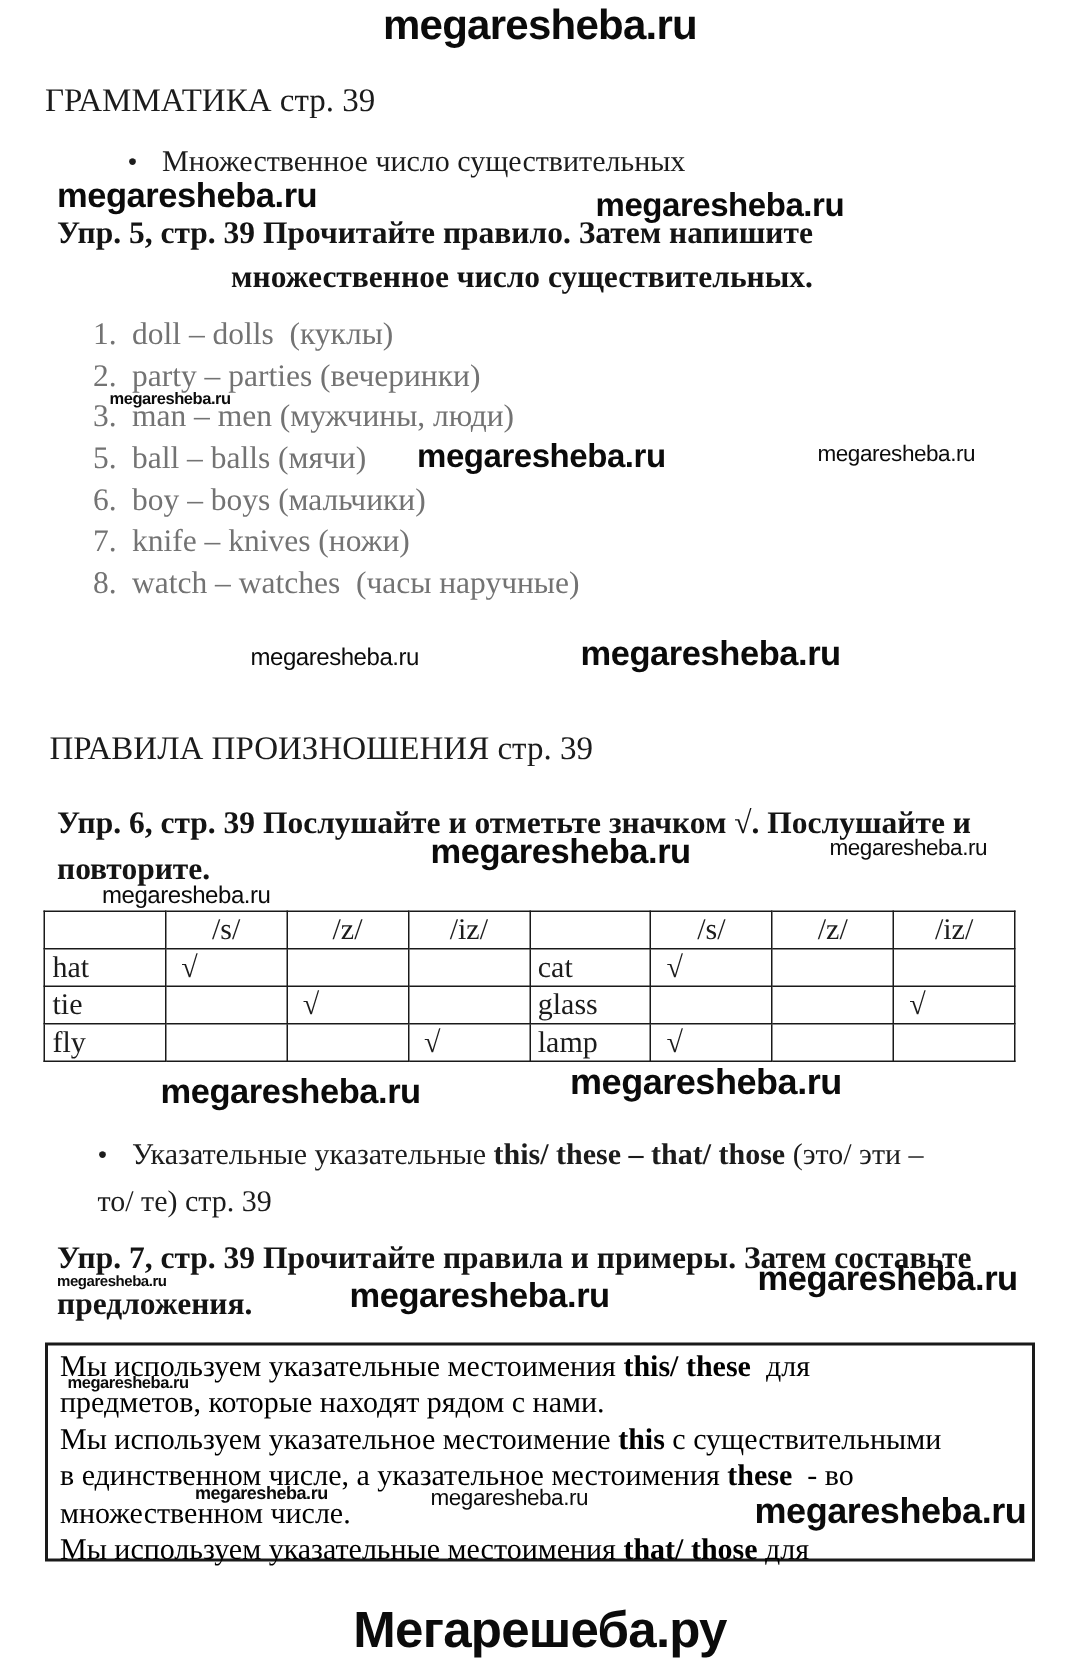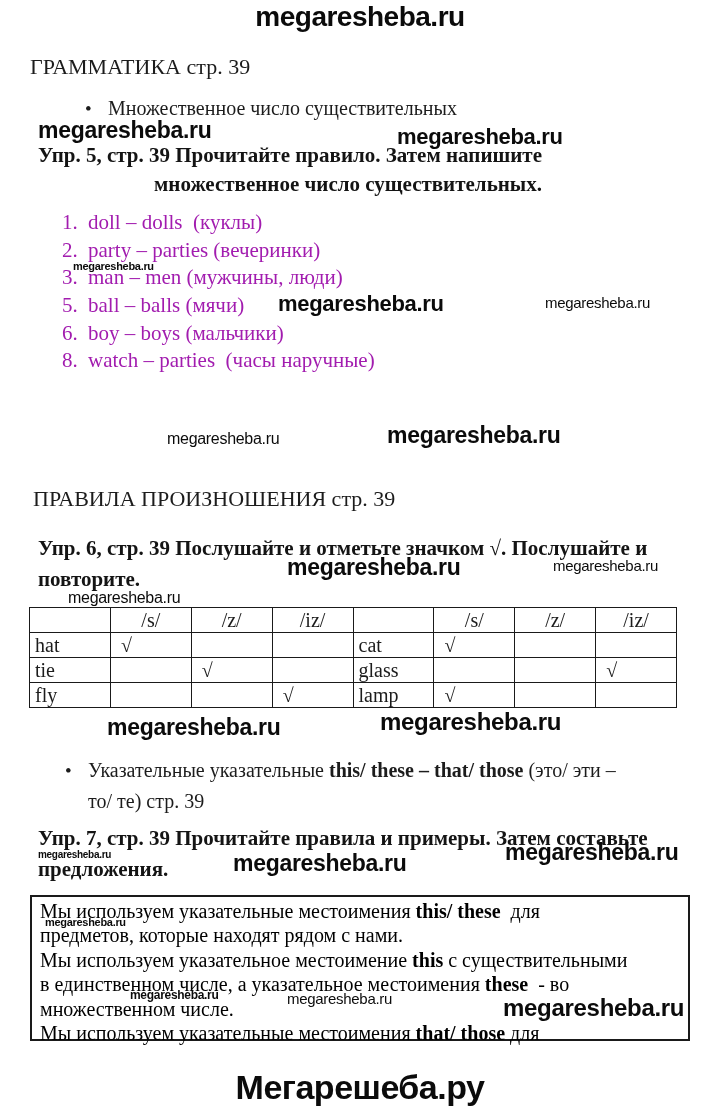--- a/index.html
+++ b/index.html
@@ -18,29 +18,29 @@
   .site-bottom{top:1068px;font-size:34px;}
   
   .h-serif{position:absolute;font-size:22px;color:#1c1c1c;}
   .grammar-h{left:30px;top:54px;}
   .pron-h{left:33px;top:486px;}
   
   .bullet{position:absolute;font-size:20px;color:#1c1c1c;}
   .bullet .dot{display:inline-block;width:23px;font-size:19px;}
   .b1{left:65px;top:97px;margin-left:20px;}
   .b2{left:65px;top:755px;line-height:31px;width:620px;}
-  .b2 .l2{margin-left:23px;}
+  .b2 .l2{}
   .bold-seg{font-weight:700;}
   
   .ex-title{position:absolute;left:38px;font-weight:700;font-size:21px;color:#141414;}
   .ex5{top:141px;line-height:29px;text-align:right;}
   .ex6{top:533px;line-height:31px;}
   .ex7{top:823px;line-height:31px;}
   
-  .plural-list{position:absolute;left:62px;top:209px;margin:0;padding:0;list-style:none;font-size:21px;color:#a21caf;}
+  .plural-list{position:absolute;left:62px;top:209px;margin:0;padding:0;list-style:none;font-size:21px;color:#737373;}
   .pl-item{height:27.7px;line-height:27.7px;}
   .pl-item .num{display:inline-block;width:26px;}
   
   .sound-table{
     position:absolute;left:29px;top:607px;width:648px;border-collapse:collapse;table-layout:fixed;
     font-size:20px;color:#1c1c1c;
   }
   .sound-table td,.sound-table th{
     border:1.6px solid #1a1a1a;height:24px;padding:0;font-weight:400;overflow:hidden;
   }
@@ -96,21 +96,22 @@
     <div>Упр. 5, стр. 39 Прочитайте правило. Затем напишите</div>
     <div>множественное число существительных.</div>
   </div>
 
   <ol class="plural-list">
     <li class="pl-item"><span class="num">1.</span><span class="ws">doll – dolls  (куклы)</span></li>
     <li class="pl-item"><span class="num">2.</span><span class="ws">party – parties (вечеринки)</span></li>
     <li class="pl-item"><span class="num">3.</span><span class="ws">man – men (мужчины, люди)</span></li>
     <li class="pl-item"><span class="num">5.</span><span class="ws">ball – balls (мячи)</span></li>
     <li class="pl-item"><span class="num">6.</span><span class="ws">boy – boys (мальчики)</span></li>
-    <li class="pl-item"><span class="num">8.</span><span class="ws">watch – parties  (часы наручные)</span></li>
+    <li class="pl-item"><span class="num">7.</span><span class="ws">knife – knives (ножи)</span></li>
+    <li class="pl-item"><span class="num">8.</span><span class="ws">watch – watches  (часы наручные)</span></li>
   </ol>
 
   <div class="h-serif pron-h">ПРАВИЛА ПРОИЗНОШЕНИЯ стр. 39</div>
 
   <div class="ex-title ex6">
     <div>Упр. 6, стр. 39 Послушайте и отметьте значком √. Послушайте и</div>
     <div>повторите.</div>
   </div>
 
   <table class="sound-table">

